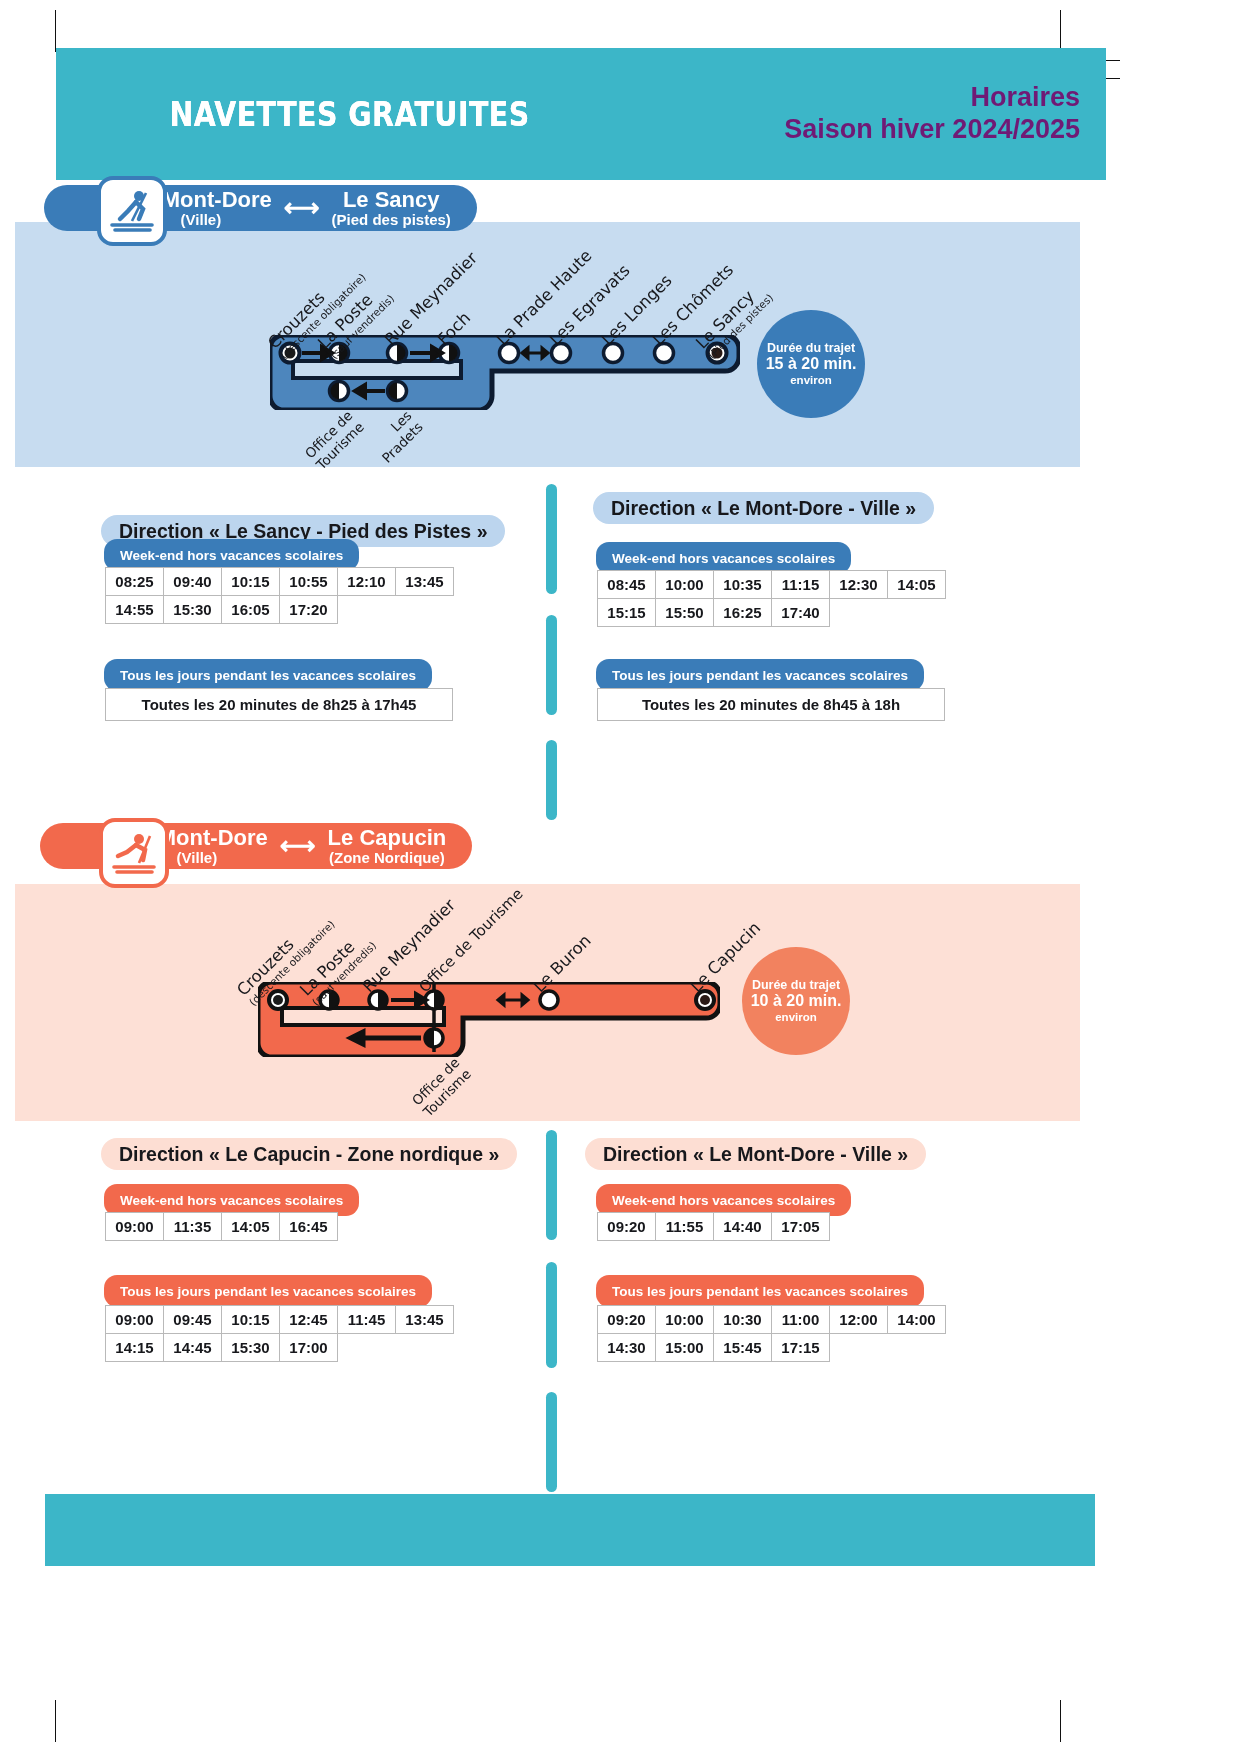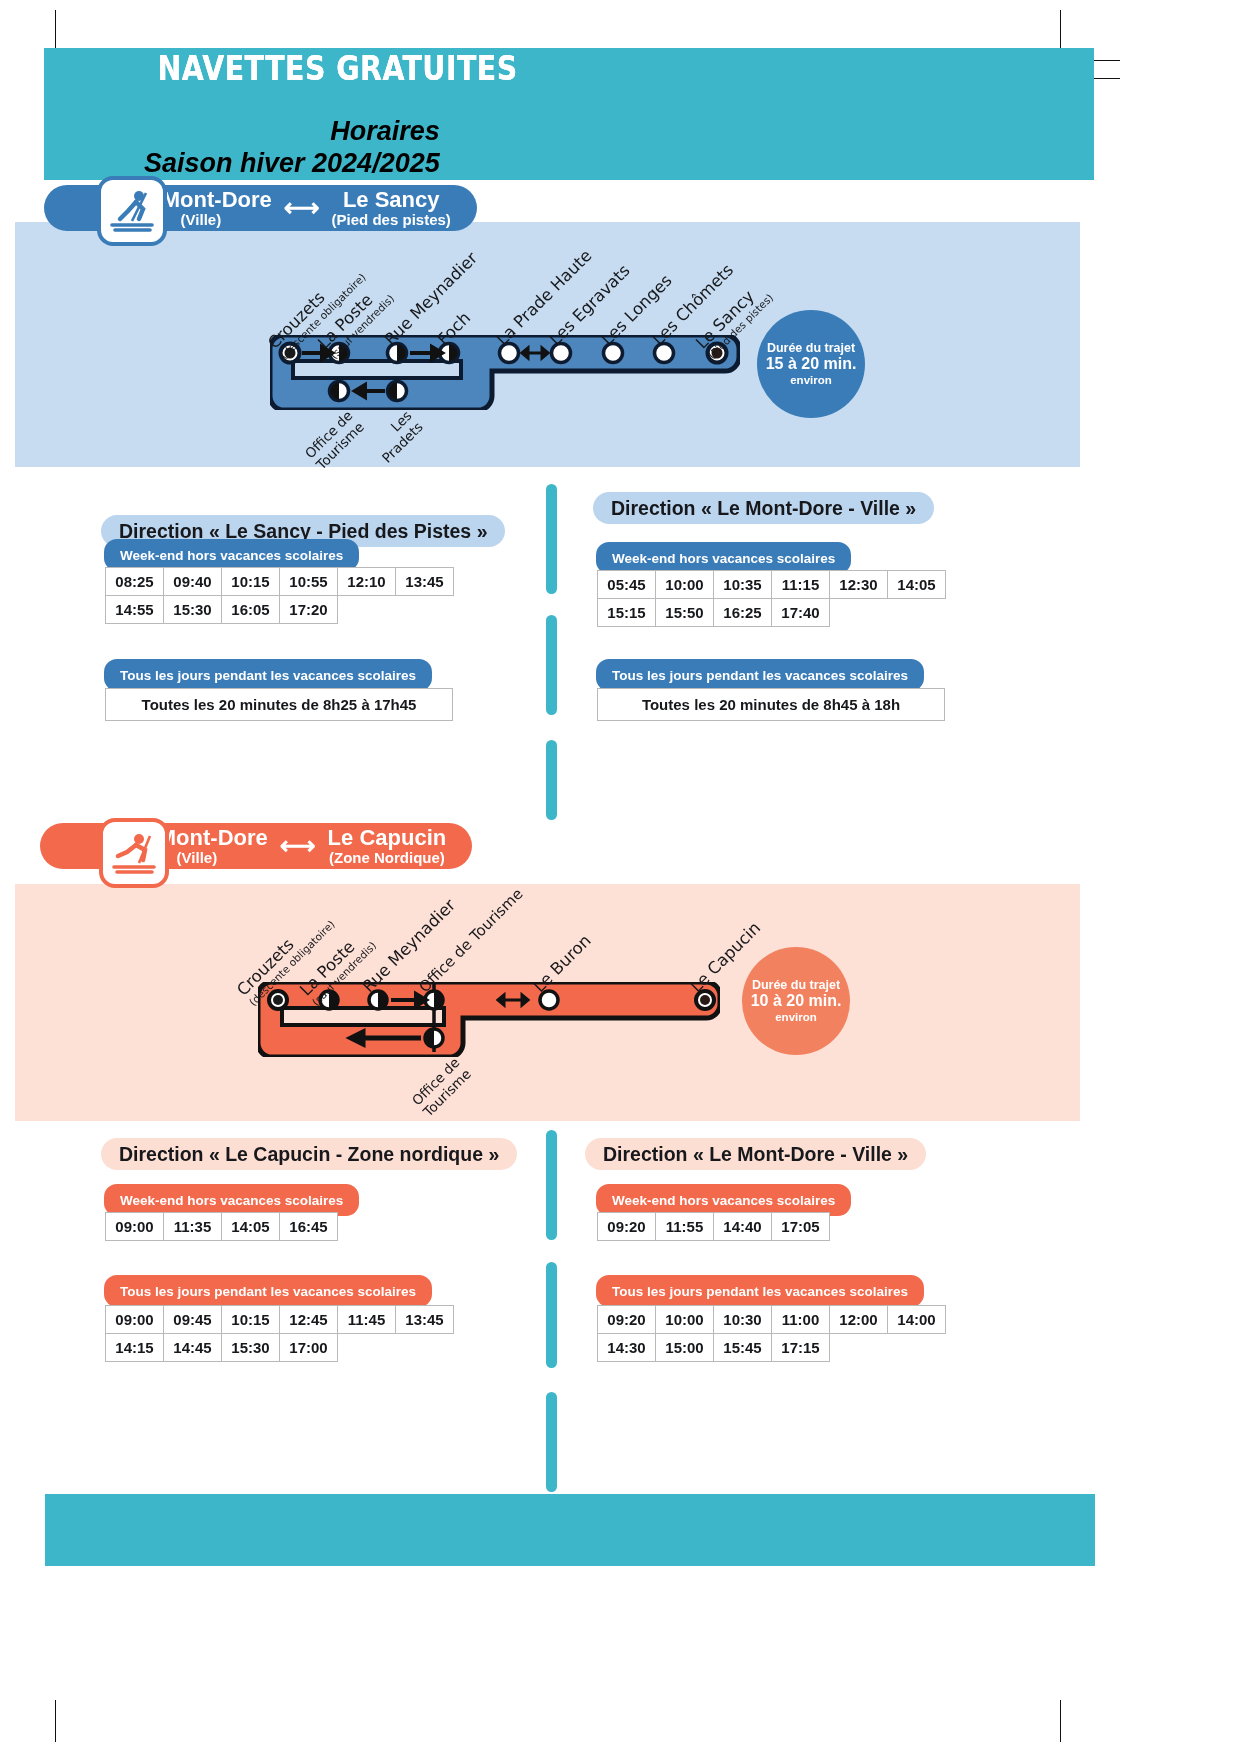--- a/index.html
+++ b/index.html
@@ -10,35 +10,34 @@
     position: relative;
     overflow: hidden;
   }
   
   .crop { position: absolute; background: #111; }
   .crop.v { width: 1px; height: 42px; }
   .crop.h { height: 1px; width: 42px; }
 
   
   .header {
-    position: absolute; left: 44px; top: 48px;
+    position: absolute; left: 56px; top: 48px;
     width: 1050px; height: 132px;
     background: #3cb6c8;
-    display: flex; align-items: flex-start; justify-content: space-between;
+    display: flex; align-items: center; justify-content: space-between;
     padding: 0 26px 0 100px;
-    flex-direction: column;
   }
   .main-title {
     color: #fff; font-size: 34px; font-weight: 700;
     letter-spacing: 0.5px; font-stretch: condensed;
     transform: scaleX(0.93);
     text-shadow: 0 0 0 #fff;
     font-family: "DejaVu Sans", sans-serif;
   }
-  .header-right { color: #000000; text-align: right; line-height: 1.18; font-style: italic; }
+  .header-right { color: #701a75; text-align: right; line-height: 1.18; }
   .header-right .l1 { font-size: 27px; font-weight: 700; }
   .header-right .l2 { font-size: 27px; font-weight: 700; }
 
   
   .band { position: absolute; left: 15px; width: 1065px; }
   .band.blue { top: 222px; height: 245px; background: #c7dcf0; }
   .band.orange { top: 884px; height: 237px; background: #fde0d6; }
 
   
   .route-pill {
@@ -258,21 +257,21 @@
   <div class="cell">15:30</div>
   <div class="cell">16:05</div>
   <div class="cell">17:20</div>
 </div>
 <div class="tag-pill blue" style="left:104px;top:659px;">Tous les jours pendant les vacances scolaires</div>
 <div class="note-box" style="left:105px;top:688px;width:348px;">Toutes les 20 minutes de 8h25 à 17h45</div>
 
 <div class="dir-pill blue" style="left:593px;top:492px;">Direction « Le Mont-Dore - Ville »</div>
 <div class="tag-pill blue" style="left:596px;top:542px;">Week-end hors vacances scolaires</div>
 <div class="times" style="left:597px;top:570px;">
-  <div class="cell">05:45</div>
+  <div class="cell">08:45</div>
   <div class="cell">10:00</div>
   <div class="cell">10:35</div>
   <div class="cell">11:15</div>
   <div class="cell">12:30</div>
   <div class="cell">14:05</div>
   <div class="cell">15:15</div>
   <div class="cell">15:50</div>
   <div class="cell">16:25</div>
   <div class="cell">17:40</div>
 </div>

